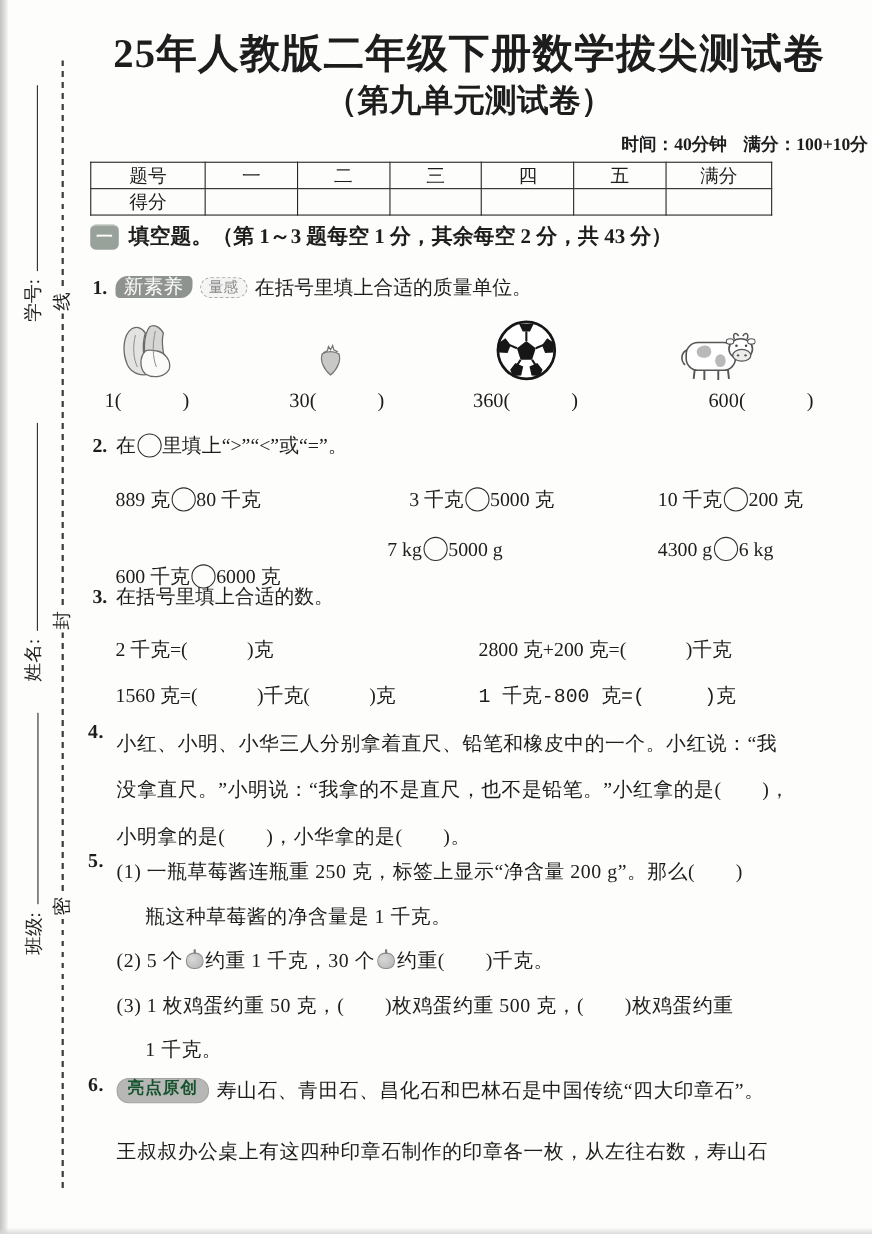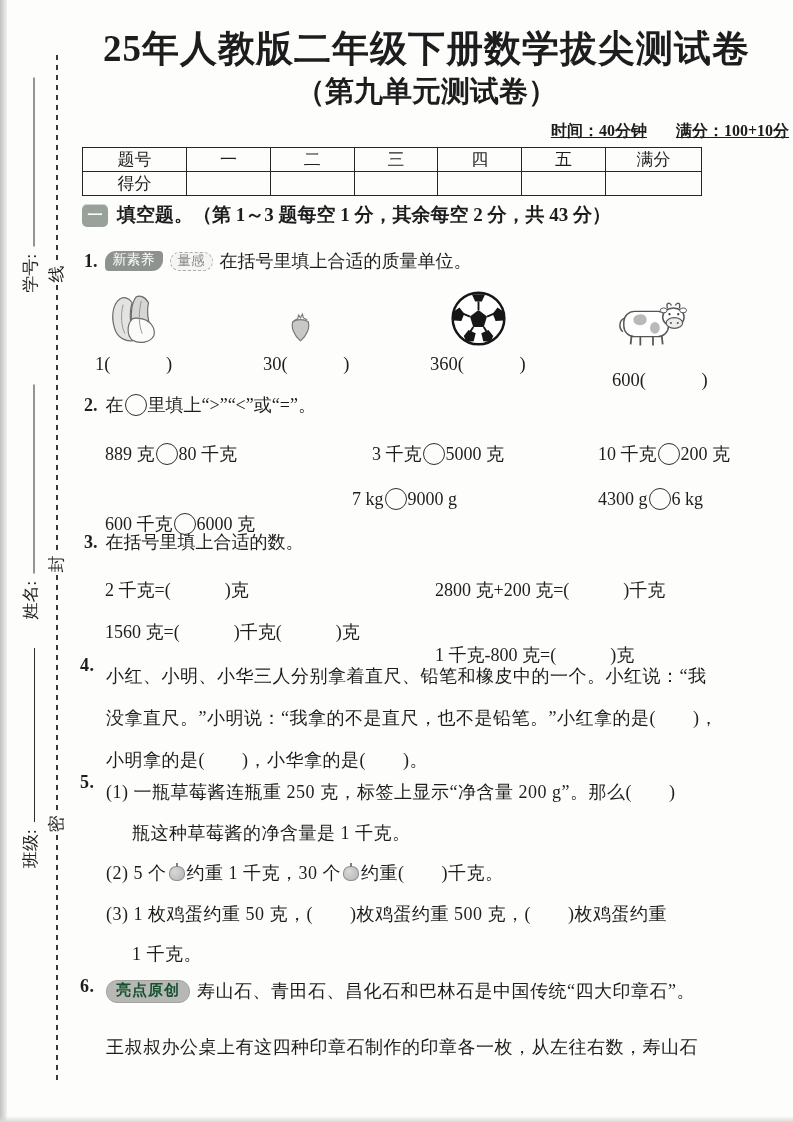--- a/index.html
+++ b/index.html
@@ -24,21 +24,21 @@
   .sg1{width:215px;left:-78px;top:171px;}
   .sg2{width:235px;left:-88px;top:488px;}
   .sg3{width:220px;left:-80px;top:744px;}
 
   
   .title{position:absolute;top:24px;left:60px;width:733px;text-align:center;
     font-size:37px;font-weight:bold;letter-spacing:1px;}
   .subtitle{position:absolute;top:72px;left:60px;width:733px;text-align:center;
     font-size:29px;font-weight:bold;}
   .meta{position:absolute;top:121px;right:4px;font-size:16px;font-weight:bold;}
-  .meta span{margin-left:25px;text-decoration:underline;}
+  .meta span{margin-left:11px;}
 
   
   .score-table{position:absolute;top:147px;left:82px;width:620px;
     border-collapse:collapse;table-layout:fixed;}
   .score-table td{border:1.6px solid #262626;height:23px;text-align:center;
     font-size:17px;padding:0;}
   .score-table .c0{width:103px;}
   .score-table .c6{width:95px;}
 
   
@@ -47,21 +47,21 @@
   .sec-badge{width:26px;height:23px;background:#99a29a;color:#fff;border-radius:5px;
     display:flex;align-items:center;justify-content:center;font-size:15px;
     box-shadow:inset 0 1px 0 rgba(255,255,255,.55);}
 
   .qnum{font-weight:bold;}
 
   
   .q1-head{position:absolute;top:249px;left:84px;display:flex;align-items:center;gap:7px;
     font-size:18px;}
   .tag-dark{background:#8f938f;color:#fdfdfd;border-radius:11px 4px 11px 4px;
-    padding:1px 8px 3px;font-size:14px;line-height:16px;}
+    padding:1px 8px 3px;font-size:18px;line-height:16px;}
   .tag-dashed{border:1.5px dashed #ababab;color:#8a8a8a;border-radius:10px;
     padding:0 7px 2px;font-size:13.5px;background:#f5f5f4;line-height:15px;}
   .fig{position:absolute;}
   .fig-answers{position:absolute;top:351px;left:0;width:793px;font-size:18.5px;}
   .fig-answers span{position:absolute;white-space:nowrap;}
 
   
   .qhead{position:absolute;left:84px;display:flex;align-items:center;gap:8px;font-size:18px;}
   .ring{display:inline-block;width:20px;height:20px;border:1.6px solid #2e2e2e;
     border-radius:50%;vertical-align:-5px;margin:0 1px;flex:0 0 auto;}
@@ -193,21 +193,21 @@
       <circle cx="55.5" cy="23" r="1.1" fill="#555"></circle>
         <circle cx="62.5" cy="23" r="1.1" fill="#555"></circle>
       <circle cx="54" cy="14" r="1.2" fill="#444"></circle>
         <circle cx="63" cy="14" r="1.2" fill="#444"></circle>
     </svg>
   </div>
   <div class="fig-answers">
     <span style="left:95px;">1(　　　)</span>
     <span style="left:263px;">30(　　　)</span>
     <span style="left:430px;">360(　　　)</span>
-    <span style="left:612px;margin-top:16px;">600(　　　)</span>
+    <span style="left:644px;">600(　　　)</span>
   </div>
 
   <div class="qhead" style="top:393px;">
     <span class="qnum">2.</span>
     <span style="display:flex;align-items:center;">
       <span>在</span>
       <span class="ring"></span>
       <span>里填上“&gt;”“&lt;”或“=”。</span>
     </span>
   </div>
@@ -217,34 +217,34 @@
   <div class="cell" style="left:332px;top:442px;margin-left:40px;">
     <span>3 千克</span><span class="ring"></span><span>5000 克</span>
   </div>
   <div class="cell" style="left:598px;top:442px;">
     <span>10 千克</span><span class="ring"></span><span>200 克</span>
   </div>
   <div class="cell" style="left:105px;top:488px;margin-top:24px;">
     <span>600 千克</span><span class="ring"></span><span>6000 克</span>
   </div>
   <div class="cell" style="left:352px;top:488px;">
-    <span>7 kg</span><span class="ring"></span><span>9000 g</span>
+    <span>7 kg</span><span class="ring"></span><span>5000 g</span>
   </div>
   <div class="cell" style="left:598px;top:488px;">
     <span>4300 g</span><span class="ring"></span><span>6 kg</span>
   </div>
 
   <div class="qhead" style="top:530px;">
     <span class="qnum">3.</span>
     <span>在括号里填上合适的数。</span>
   </div>
   <div class="cell" style="left:105px;top:578px;">2 千克=(　　　)克</div>
   <div class="cell" style="left:435px;top:578px;">2800 克+200 克=(　　　)千克</div>
   <div class="cell" style="left:105px;top:620px;">1560 克=(　　　)千克(　　　)克</div>
-  <div class="cell" style="left:435px;top:643px;">1 千克-800 克=(　　　)克</div>
+  <div class="cell" style="left:435px;top:620px;font-family:Liberation Mono, monospace;">1 千克-800 克=(　　　)克</div>
 
   <div class="para" style="top:655px;">
     <span class="qnum">4.</span>
     <div class="pline">小红、小明、小华三人分别拿着直尺、铅笔和橡皮中的一个。小红说：“我</div>
     <div class="pline">没拿直尺。”小明说：“我拿的不是直尺，也不是铅笔。”小红拿的是(　　)，</div>
     <div class="pline">小明拿的是(　　)，小华拿的是(　　)。</div>
   </div>
 
   <div class="para q5" style="top:772px;">
     <span class="qnum">5.</span>

